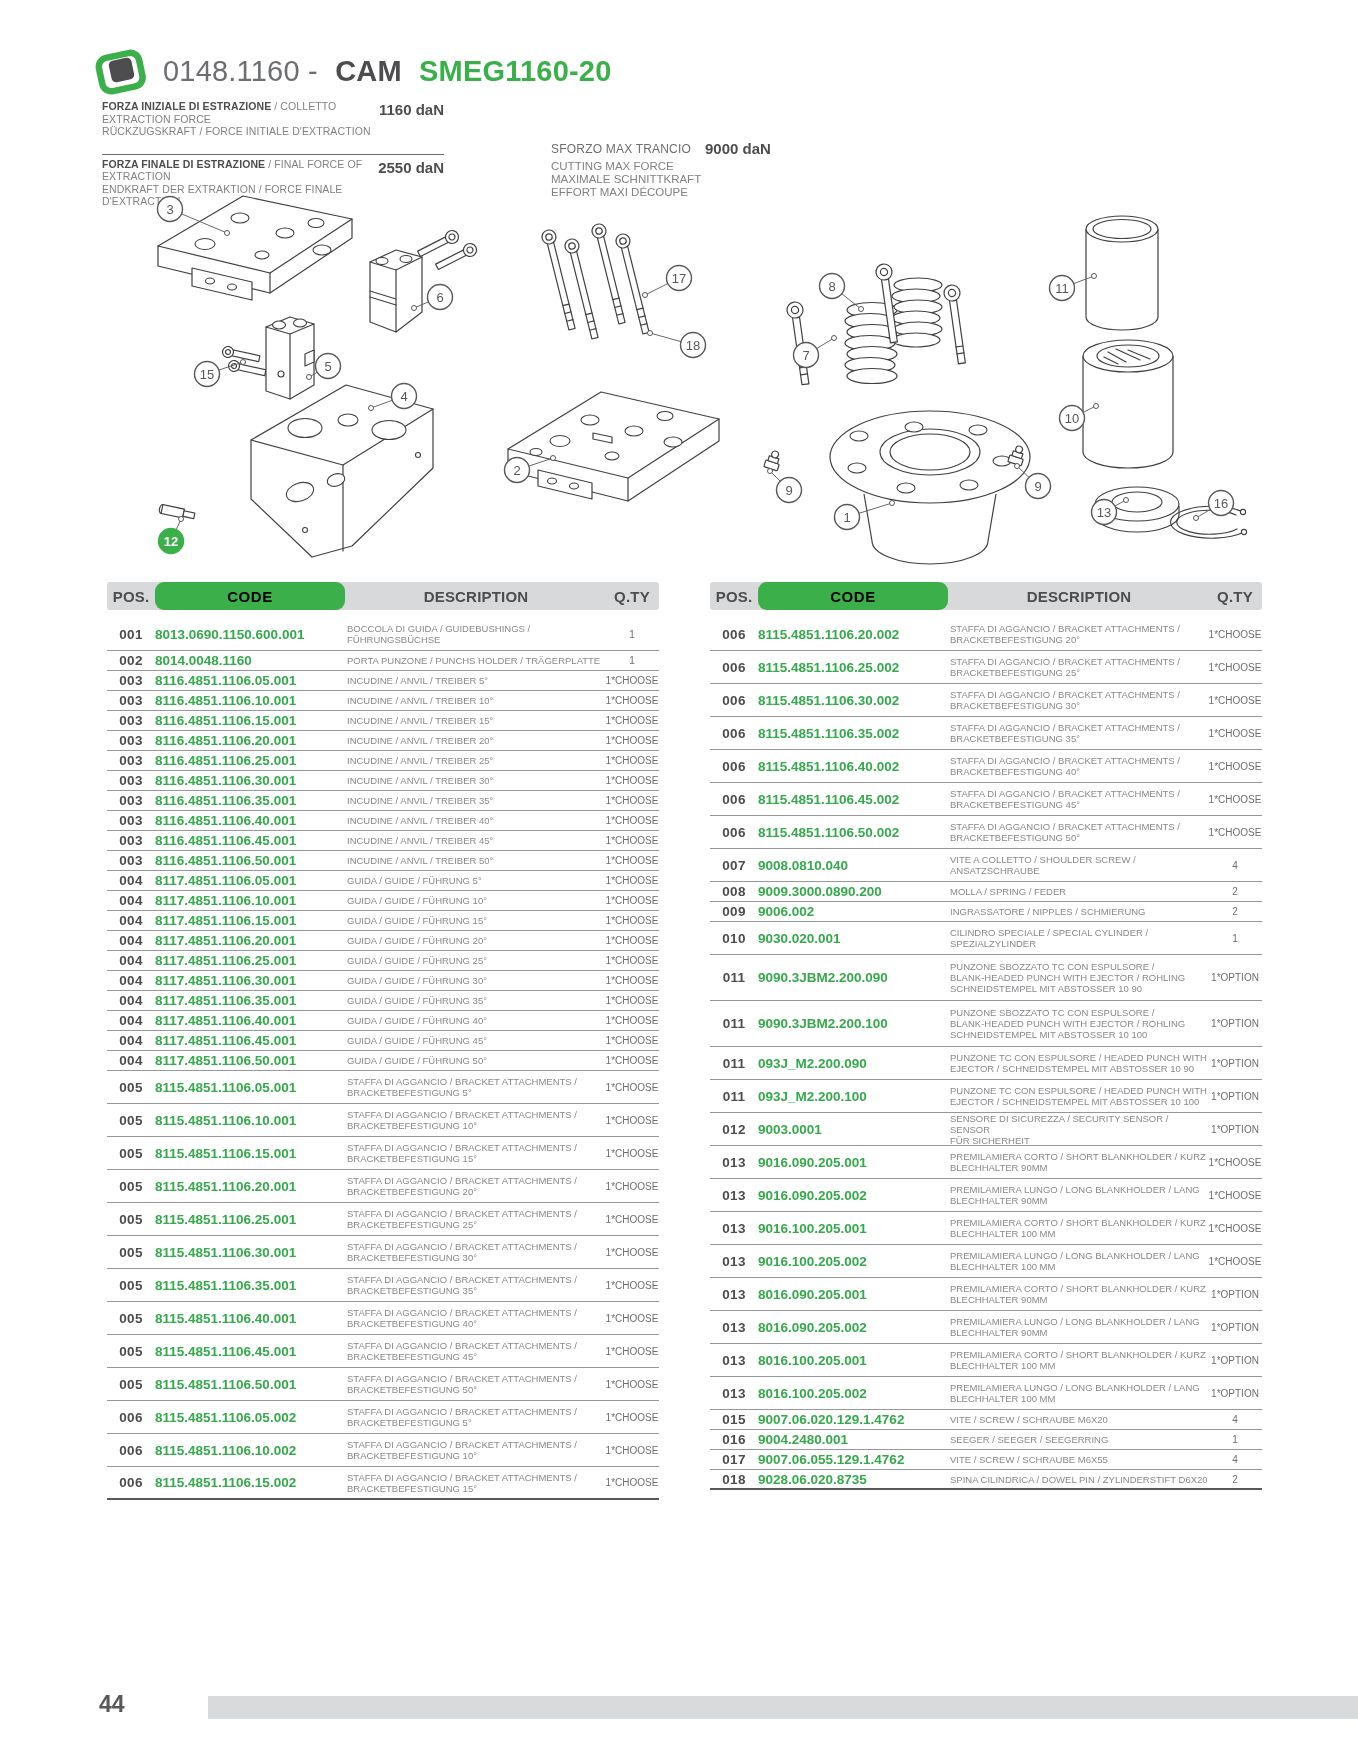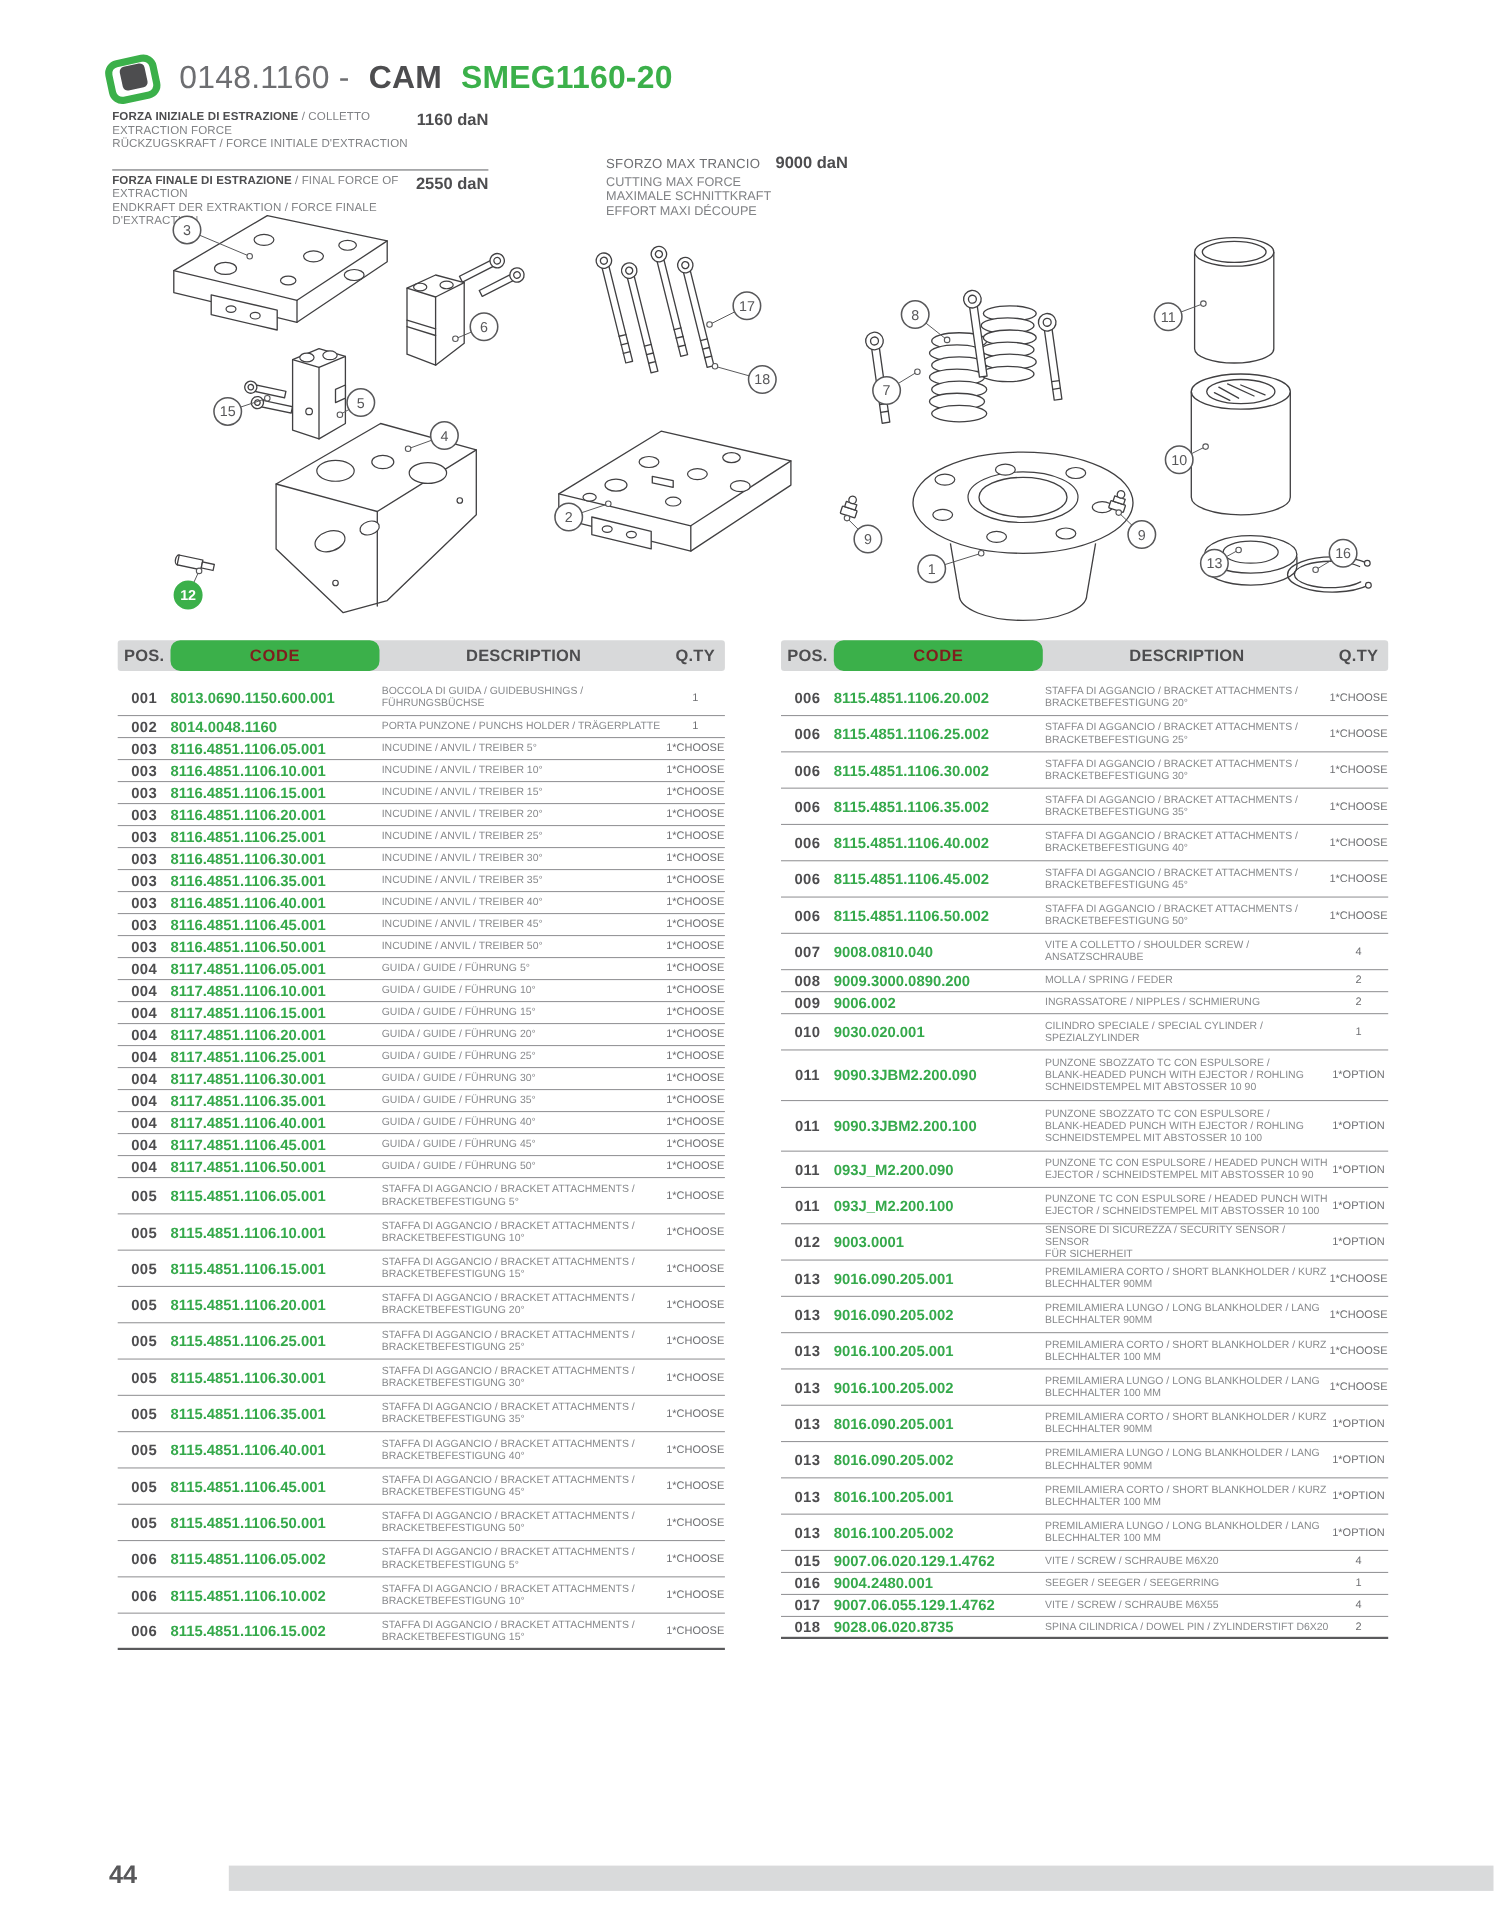--- a/index.html
+++ b/index.html
@@ -40,21 +40,21 @@
   .balloon-num.filled{fill:#fff;font-weight:700;}
 
   
   .ptable{position:absolute;top:582px;width:552px;}
   .ptable.left{left:107px;}
   .ptable.right{left:710px;}
   .thead{position:relative;height:28px;background:#d8d9da;border-radius:3px;
          display:grid;grid-template-columns:48px 192px 258px 1fr;align-items:center;}
   .th{font-weight:700;font-size:15px;color:#4d4d4f;text-align:center;letter-spacing:.2px;}
   .code-pill{position:absolute;left:48px;top:0;width:190px;height:28px;background:#3bb04a;border-radius:9px;
-             display:flex;align-items:center;justify-content:center;color:#7f1d1d;font-weight:700;font-size:15px;letter-spacing:.6px;}
+             display:flex;align-items:center;justify-content:center;color:#000000;font-weight:700;font-size:15px;letter-spacing:.6px;}
   .trows{padding-top:8px;}
   .trow{display:grid;grid-template-columns:48px 192px 258px 1fr;align-items:center;border-bottom:1px solid #97979a;}
   .trow.l1{height:20px}
   .trow.l2{height:33px}
   .trow.l3{height:46px}
   .trows .trow:last-child{border-bottom:2px solid #5a5a5c;}
   .c-pos{font-size:13.5px;font-weight:700;color:#4d4d4f;text-align:center;letter-spacing:.3px;}
   .c-code{font-size:13.5px;font-weight:700;color:#35a94b;}
   .c-desc{font-size:9.5px;line-height:11px;color:#87898c;white-space:pre-line;}
   .c-qty{font-size:10px;color:#6d6e71;text-align:center;}

